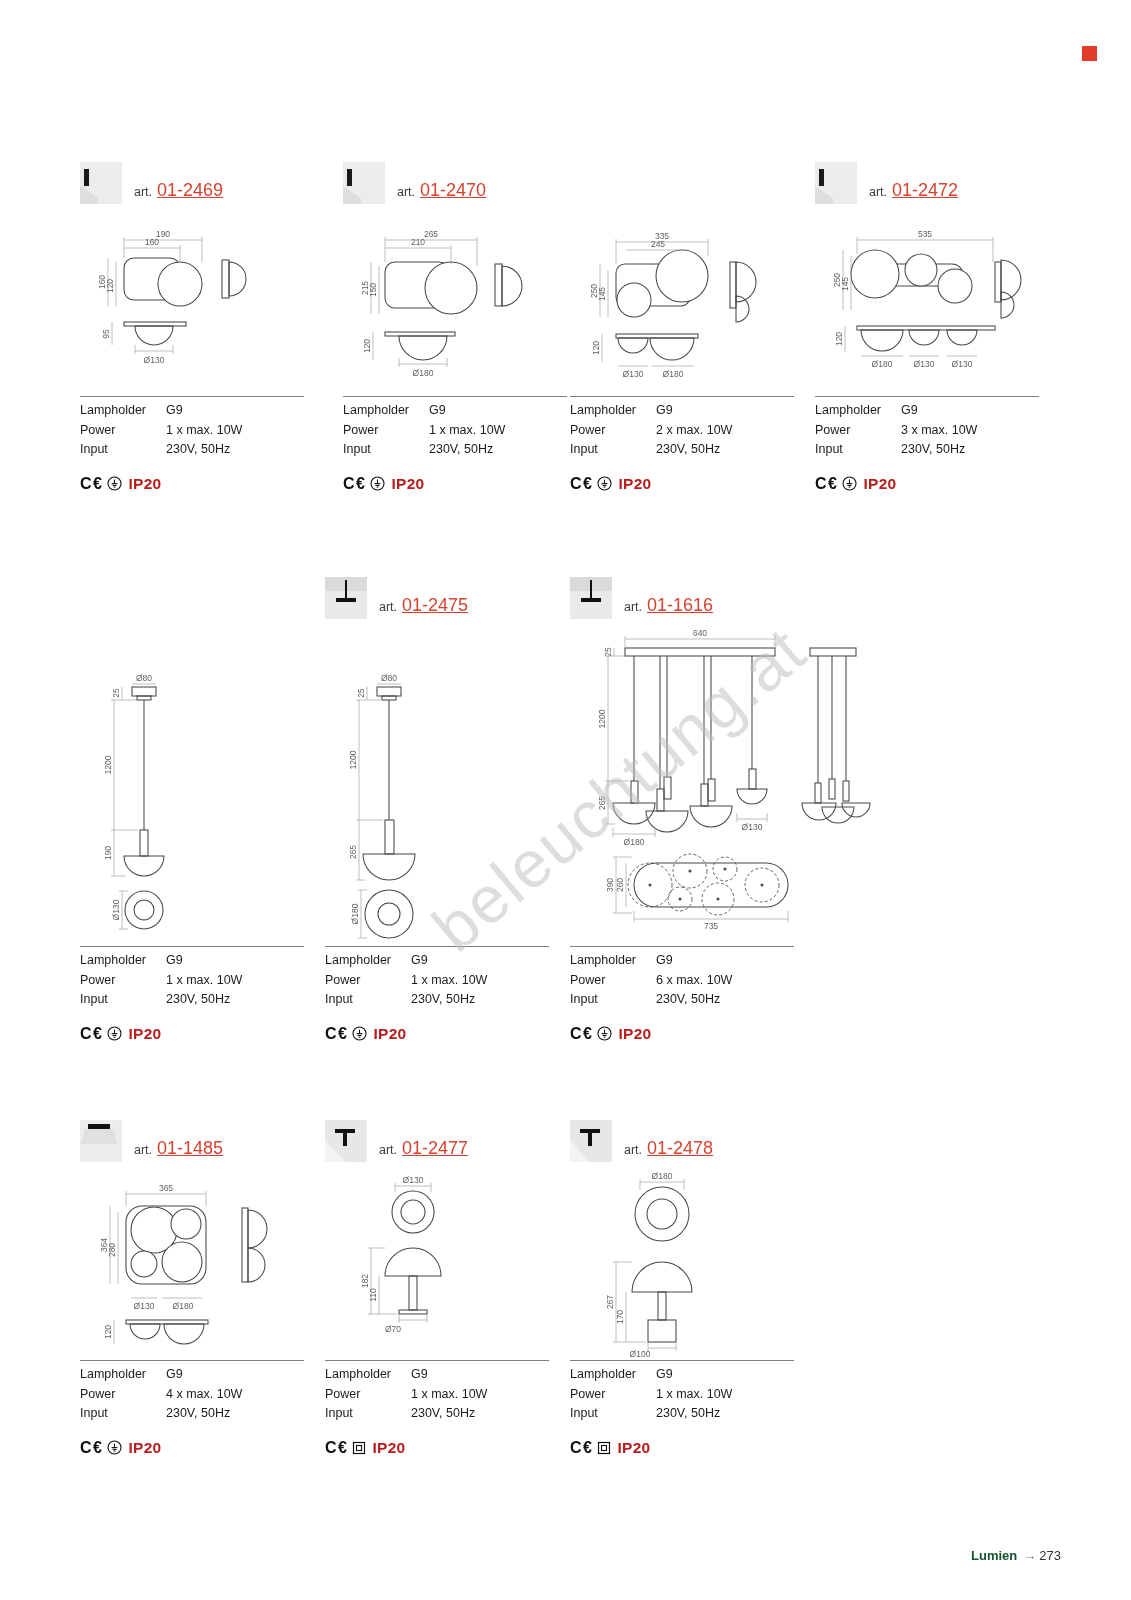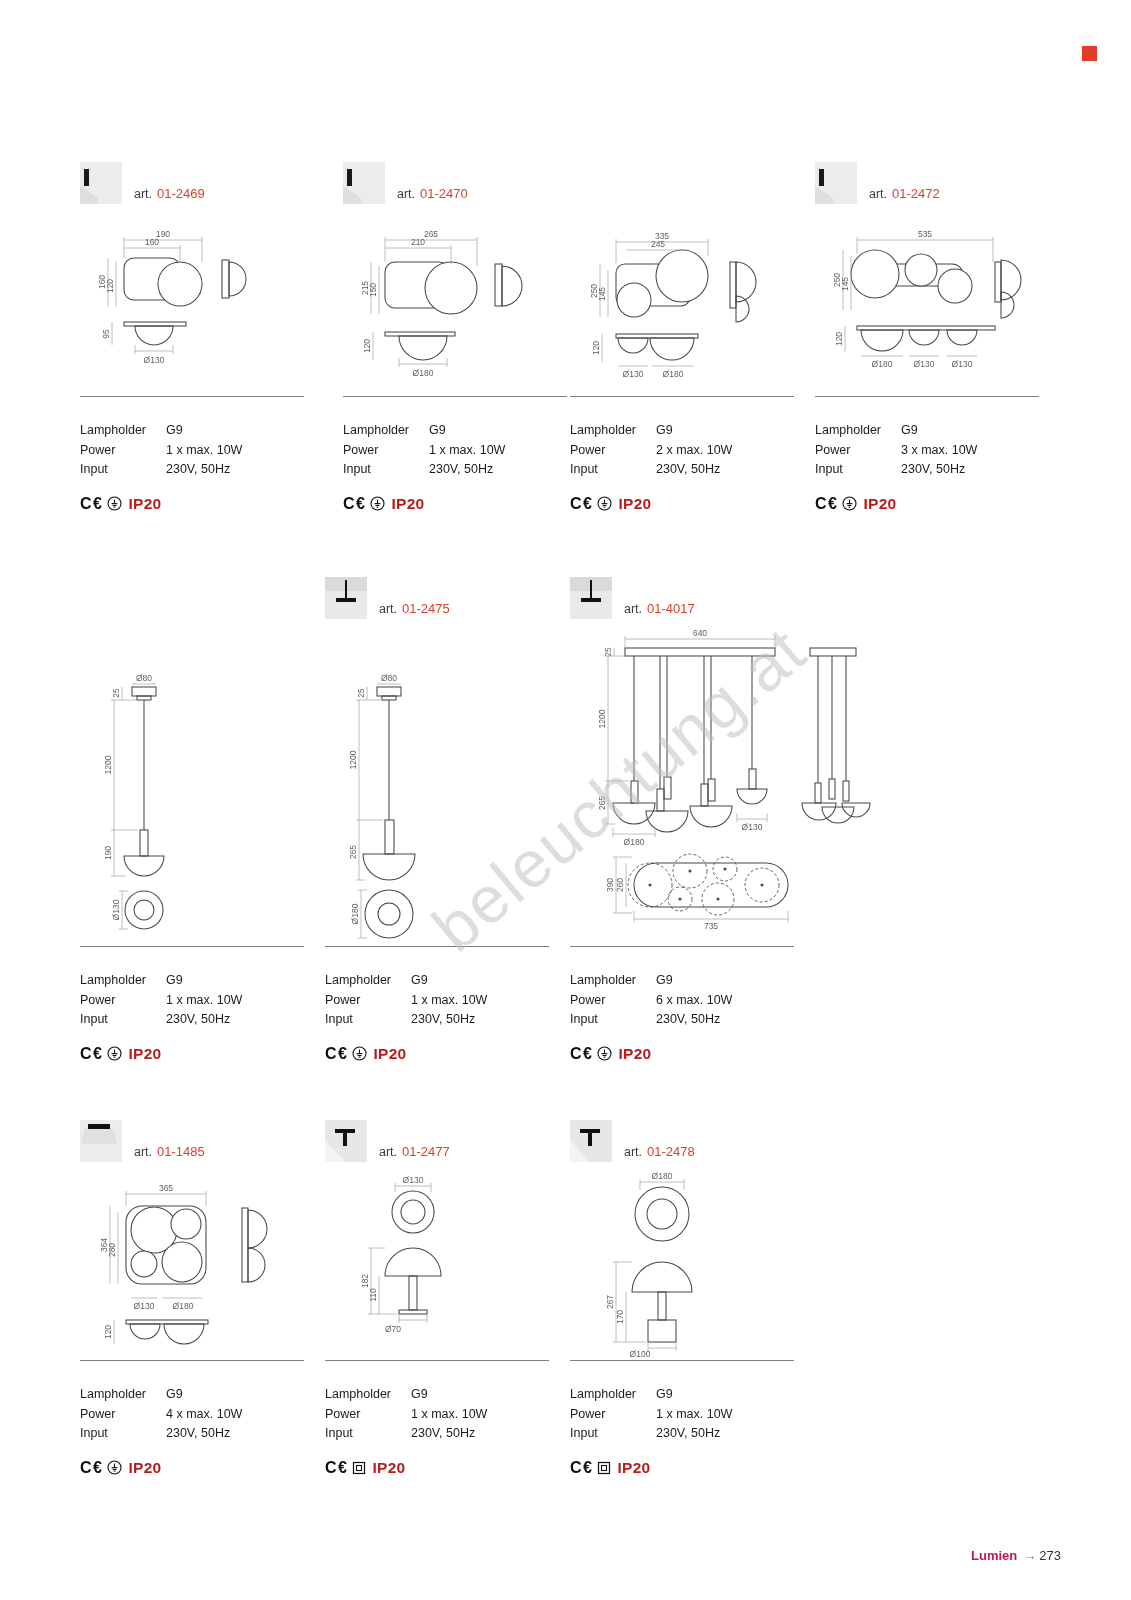--- a/index.html
+++ b/index.html
@@ -5,41 +5,41 @@
   html,body{margin:0;padding:0;}
   body{
     width:1131px;height:1600px;position:relative;background:#ffffff;
     font-family:"Liberation Sans",sans-serif;overflow:hidden;
   }
   .marker{position:absolute;left:1082px;top:46px;width:15px;height:15px;background:#e23b2a;}
   .card{position:absolute;width:232px;}
   .icon-row{display:flex;align-items:flex-end;gap:12px;height:44px;}
   .micon{flex:0 0 auto;display:block;}
   .art{font-size:12.5px;color:#3c3c3c;padding-bottom:3px;white-space:nowrap;}
-  .art .code{color:#d5422e;font-size:13px;margin-left:5px;}
+  .art .code{color:#d5422e;font-size:18px;margin-left:5px;text-decoration:underline;}
   .drawing{position:absolute;left:0;overflow:visible;}
   .ln{stroke:#474747;stroke-width:1.05;fill:none;}
   .lnf{stroke:#474747;stroke-width:1.05;fill:#ffffff;}
   .lnk{stroke:#474747;stroke-width:1.05;fill:#474747;}
   .dsh{stroke:#474747;stroke-width:0.85;fill:none;stroke-dasharray:3 2.2;}
   .dm{stroke:#9a9a9a;stroke-width:0.65;fill:none;}
   .d{fill:#5f5f5f;font-size:8.5px;font-family:"Liberation Sans",sans-serif;}
-  .specs{position:absolute;left:0;width:224px;border-top:1px solid #7f7f7f;padding-top:24px;}
+  .specs{position:absolute;left:0;width:224px;border-top:1px solid #7f7f7f;padding-top:4px;}
   .spec-row{display:flex;font-size:12.5px;color:#1c1c1c;line-height:19.5px;}
   .spec-label{width:86px;flex:0 0 auto;}
   .cert{margin-top:15px;display:flex;align-items:center;gap:4px;}
   .ce{font-weight:700;font-size:16px;letter-spacing:1.5px;color:#111;}
   .ip{font-weight:700;font-size:15.5px;color:#b91c1c;margin-left:2px;letter-spacing:0.3px;}
   .watermark{
     position:absolute;left:418px;top:908px;font-size:66px;color:#bdbdbd;opacity:0.5;
     transform:rotate(-40deg);transform-origin:0 0;letter-spacing:2px;pointer-events:none;z-index:6;
     white-space:nowrap;
   }
   .footer{position:absolute;right:70px;top:1548px;font-size:13px;color:#222;}
-  .footer .brand{font-weight:700;color:#be185d;}
+  .footer .brand{font-weight:700;color:#14532d;}
   .footer .farrow{color:#777;margin:0 3px 0 6px;}
   .footer .pageno{color:#333;text-align:right;}
 </style>
 </head>
 <body>
 
 <div class="marker"></div>
 <div class="watermark">beleuchtung.at</div>
 
 <div class="card" style="left:80px;top:160px;height:330px">
@@ -410,21 +410,21 @@
 </div>
 
 <div class="card" style="left:570px;top:575px;height:470px">
   <div class="icon-row">
     <svg class="micon" width="42" height="42" viewBox="0 0 42 42">
       <rect width="42" height="42" fill="#e9e9e9"></rect>
         <rect width="42" height="14" fill="#dadada"></rect>
       <line x1="21" y1="3" x2="21" y2="21" stroke="#111" stroke-width="2"></line>
         <rect x="11" y="21" width="20" height="4" fill="#111"></rect>
     </svg>
-    <div class="art"><span>art.</span><span class="code">01-4017</span></div>
+    <div class="art"><span>art.</span><span class="code">01-1616</span></div>
   </div>
   <svg class="drawing" style="top:56px" width="310" height="302" viewBox="0 0 310 302">
     <rect class="ln" x="55" y="17" width="150" height="8"></rect>
     <line class="ln" x1="64" y1="25" x2="64" y2="150"></line>
     <line class="ln" x1="90" y1="25" x2="90" y2="158"></line>
     <line class="ln" x1="97" y1="25" x2="97" y2="146"></line>
     <line class="ln" x1="134" y1="25" x2="134" y2="153"></line>
     <line class="ln" x1="141" y1="25" x2="141" y2="148"></line>
     <line class="ln" x1="182" y1="25" x2="182" y2="138"></line>
     <rect class="ln" x="61" y="150" width="7" height="22"></rect>

